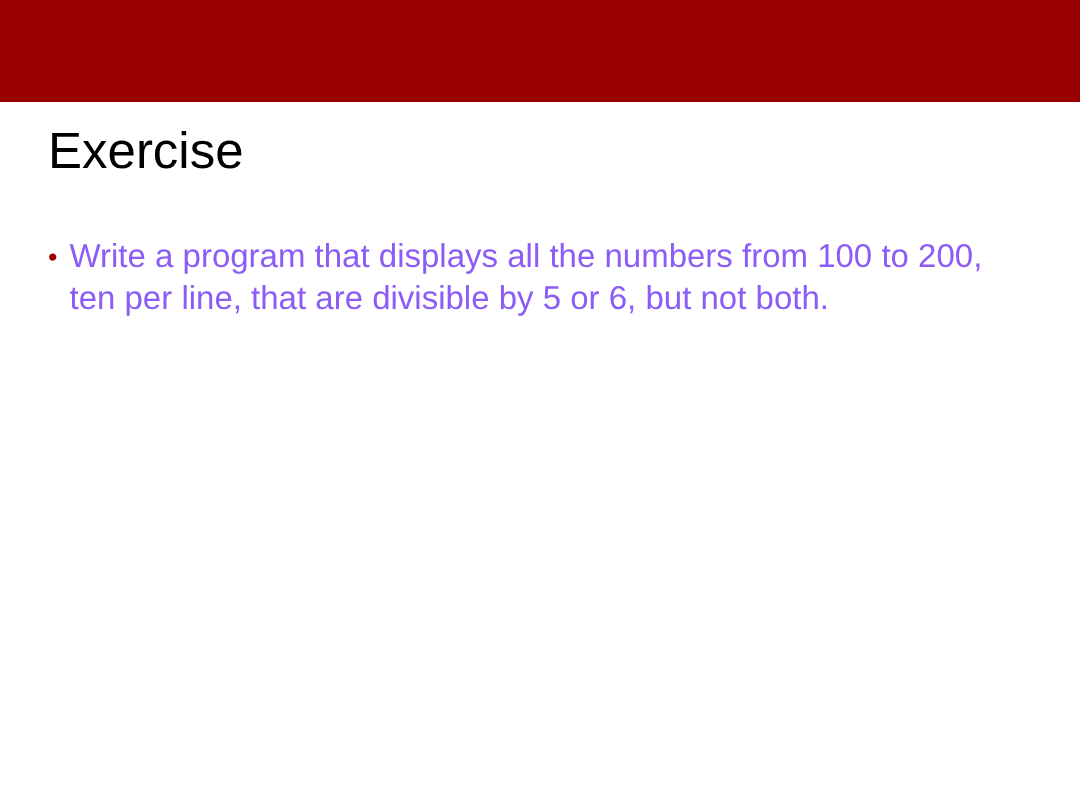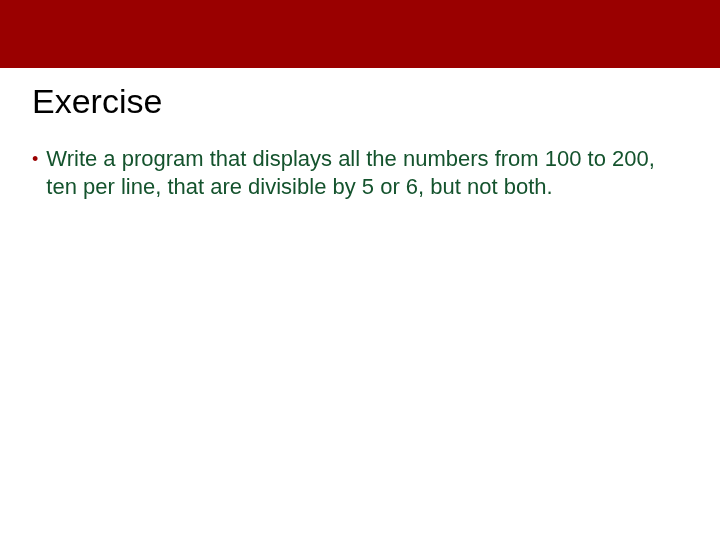--- a/index.html
+++ b/index.html
@@ -14,37 +14,37 @@
     height: 68px;
     background: #9a0000;
   }
   .content {
     padding: 14px 32px 0 32px;
   }
   .title {
     font-size: 34px;
     font-weight: 400;
     color: #000;
-    margin-bottom: 24px;
+    margin-bottom: 36px;
   }
   .bullet-row {
     display: flex;
     align-items: flex-start;
     gap: 8px;
   }
   .bullet-dot {
     color: #9a0000;
     font-size: 18px;
     line-height: 28px;
     flex: 0 0 auto;
   }
   .bullet-text {
     font-size: 22px;
     line-height: 28px;
-    color: #14532d;
+    color: #8b5cf6;
     flex: 1 1 auto;
   }
 </style>
 </head>
 <body>
 
 <div class="top-banner"></div>
 
 <div class="content">
   <h1 class="title">Exercise</h1>

